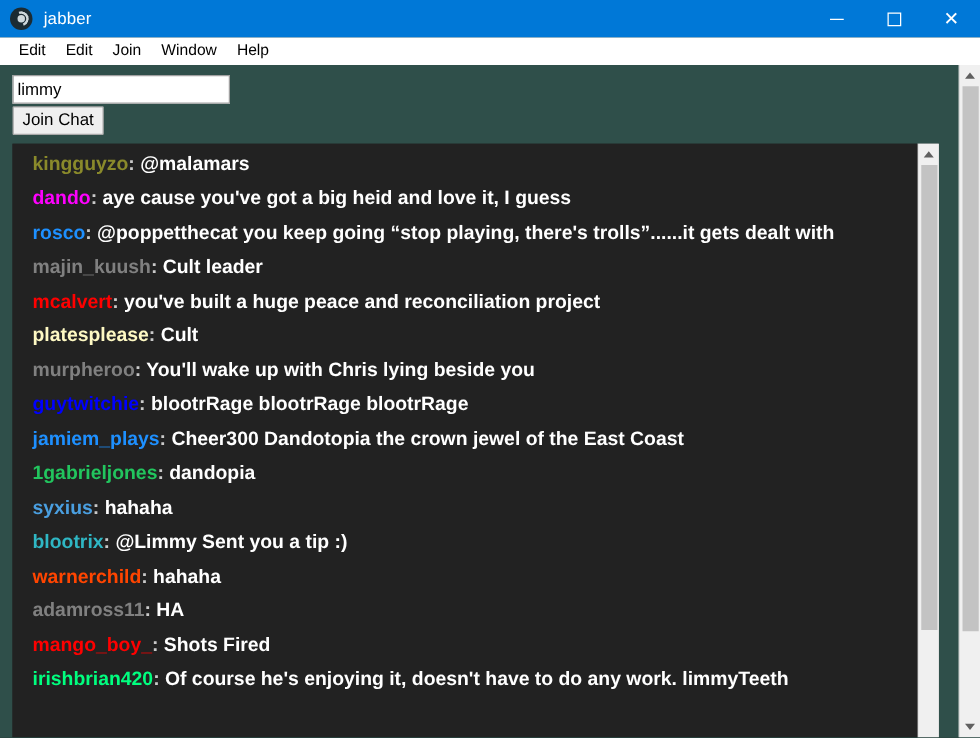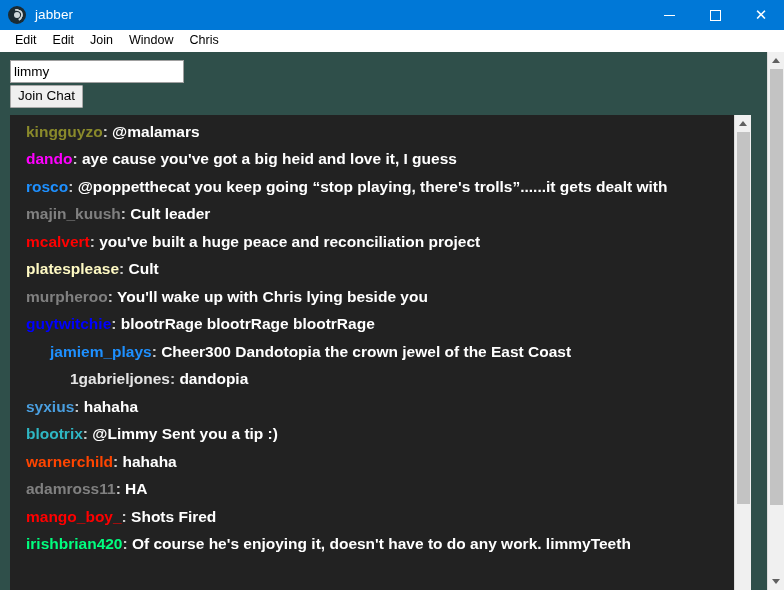--- a/index.html
+++ b/index.html
@@ -267,42 +267,42 @@
         <span class="glyph-close">✕</span>
       </div>
     </div>
   </div>
 
   <div class="menubar">
     <div class="menu-item">Edit</div>
     <div class="menu-item">Edit</div>
     <div class="menu-item">Join</div>
     <div class="menu-item">Window</div>
-    <div class="menu-item">Chris</div>
+    <div class="menu-item">Help</div>
   </div>
 
   <div class="page">
     <div class="page-content">
 
       <input class="join-input" type="text" value="limmy" style="">
 
       <div class="join-btn">Join Chat</div>
 
       <div class="chat-wrap">
         <div class="chat-log" id="chat-log">
             <div class="msg"><span class="user" style="color: rgb(138, 138, 43);">kingguyzo</span><span class="colon">: </span><span class="body">@malamars</span></div>
             <div class="msg"><span class="user" style="color: rgb(255, 0, 255);">dando</span><span class="colon">: </span><span class="body">aye cause you've got a big heid and love it, I guess</span></div>
             <div class="msg"><span class="user" style="color: rgb(30, 144, 255);">rosco</span><span class="colon">: </span><span class="body">@poppetthecat you keep going “stop playing, there's trolls”......it gets dealt with</span></div>
             <div class="msg"><span class="user" style="color: rgb(128, 128, 128);">majin_kuush</span><span class="colon">: </span><span class="body">Cult leader</span></div>
             <div class="msg"><span class="user" style="color: rgb(255, 0, 0);">mcalvert</span><span class="colon">: </span><span class="body">you've built a huge peace and reconciliation project</span></div>
             <div class="msg"><span class="user" style="color: #fef9c3;">platesplease</span><span class="colon">: </span><span class="body">Cult</span></div>
             <div class="msg"><span class="user" style="color: rgb(128, 128, 128);">murpheroo</span><span class="colon">: </span><span class="body">You'll wake up with Chris lying beside you</span></div>
             <div class="msg"><span class="user" style="color: rgb(0, 0, 255);">guytwitchie</span><span class="colon">: </span><span class="body">blootrRage blootrRage blootrRage</span></div>
-            <div class="msg"><span class="user" style="color: rgb(30, 144, 255); margin-left: 24px;">jamiem_plays</span><span class="colon">: </span><span class="body">Cheer300 Dandotopia the crown jewel of the East Coast</span></div>
-            <div class="msg"><span class="user" style="color: #e5e5e5; margin-left: 44px;">1gabrieljones</span><span class="colon">: </span><span class="body">dandopia</span></div>
+            <div class="msg"><span class="user" style="color: rgb(30, 144, 255);">jamiem_plays</span><span class="colon">: </span><span class="body">Cheer300 Dandotopia the crown jewel of the East Coast</span></div>
+            <div class="msg"><span class="user" style="color: #22c55e;">1gabrieljones</span><span class="colon">: </span><span class="body">dandopia</span></div>
             <div class="msg"><span class="user" style="color: rgb(74, 159, 224);">syxius</span><span class="colon">: </span><span class="body">hahaha</span></div>
             <div class="msg"><span class="user" style="color: rgb(47, 183, 196);">blootrix</span><span class="colon">: </span><span class="body">@Limmy Sent you a tip :)</span></div>
             <div class="msg"><span class="user" style="color: rgb(255, 69, 0);">warnerchild</span><span class="colon">: </span><span class="body">hahaha</span></div>
             <div class="msg"><span class="user" style="color: rgb(128, 128, 128);">adamross11</span><span class="colon">: </span><span class="body">HA</span></div>
             <div class="msg"><span class="user" style="color: rgb(255, 0, 0);">mango_boy_</span><span class="colon">: </span><span class="body">Shots Fired</span></div>
             <div class="msg"><span class="user" style="color: rgb(0, 255, 127);">irishbrian420</span><span class="colon">: </span><span class="body">Of course he's enjoying it, doesn't have to do any work. limmyTeeth</span></div>
             <div class="msg"></div>
           </div>
         <div class="sbar" id="chat-scroll">
           <div class="sbar-btn">

